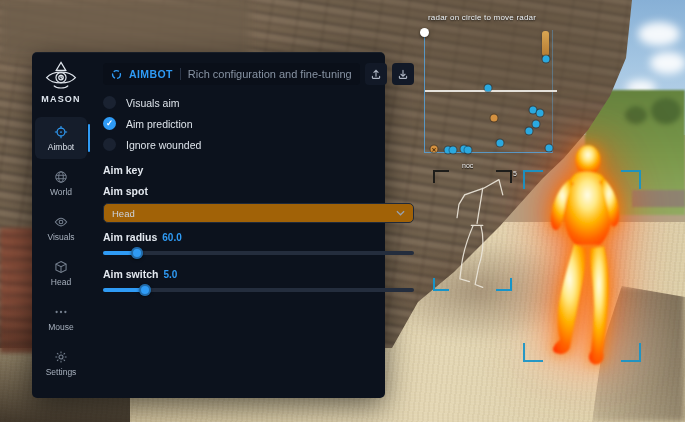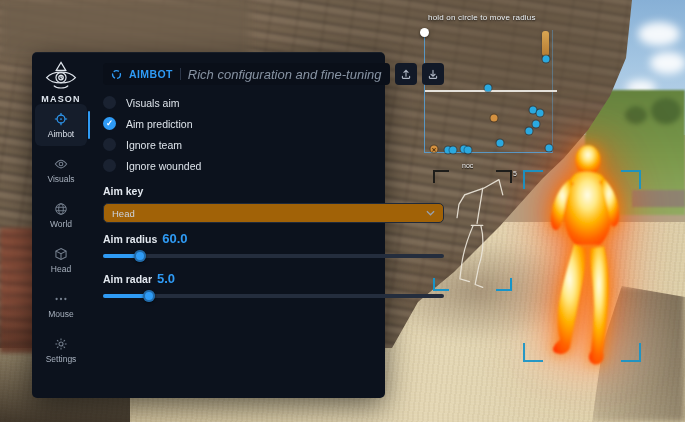--- a/index.html
+++ b/index.html
@@ -80,59 +80,59 @@
   .esp-name{position:absolute;font-size:7px;color:#ececec;text-shadow:0 1px 1px #000;}
   .player-glow{position:absolute;left:531px;top:141px;width:115px;height:240px;
     filter:drop-shadow(0 0 7px rgba(255,125,0,.95)) drop-shadow(0 0 18px rgba(255,85,0,.7))
            drop-shadow(0 0 32px rgba(255,60,0,.45));}
 
   
   .menu{left:32px;top:52px;width:353px;height:346px;background:#0c121d;border-radius:5px;
     display:flex;box-shadow:0 8px 28px rgba(0,0,0,.55);
     border-top:1px solid rgba(255,255,255,.05);}
   .side{width:58px;display:flex;flex-direction:column;align-items:center;padding-top:7px;flex-shrink:0;}
-  .brand{text-align:center;color:#e5eaf1;}
+  .brand{text-align:center;color:#e5eaf1;margin-bottom:13px;}
   .brand svg{width:36px;height:32px;display:block;margin:0 auto;}
   .brand-name{font-size:9px;font-weight:700;letter-spacing:1.2px;color:#dde4ec;margin-top:2px;}
   .nav-item{position:relative;width:52px;height:42px;border-radius:6px;display:flex;
     flex-direction:column;align-items:center;justify-content:center;gap:3px;
     color:#76808f;margin-bottom:3px;cursor:pointer;}
   .nav-item svg{width:14px;height:14px;}
   .nav-label{font-size:8.5px;color:#a7b0bd;}
   .nav-item.active{background:#151d2b;color:var(--accent);}
   .nav-item.active .nav-label{color:#d9e0e9;}
   .nav-item.active::after{content:"";position:absolute;right:-3px;top:7px;bottom:7px;width:2.5px;
     background:var(--accent);border-radius:2px;}
   .main{flex:1;padding:10px 10px 0 13px;color:#dde3ea;}
   .header-row{display:flex;align-items:center;gap:5px;margin-bottom:7px;}
   .title-bar{flex:1;height:22px;background:#0a0f19;border-radius:4px;display:flex;
     align-items:center;padding:0 8px;gap:7px;}
   .title-bar svg{width:11px;height:11px;flex-shrink:0;}
   .title{color:var(--accent);font-weight:700;font-size:10.5px;letter-spacing:.4px;}
   .tdiv{width:1px;height:12px;background:#2b3547;}
-  .subtitle{color:#8793a3;font-size:13px;white-space:nowrap;font-style:italic;}
+  .subtitle{color:#8793a3;font-size:11px;white-space:nowrap;}
   .icon-btn{width:22px;height:22px;background:#121927;border-radius:4px;display:flex;
     align-items:center;justify-content:center;color:#aeb6c4;cursor:pointer;flex-shrink:0;}
   .icon-btn svg{width:12px;height:12px;}
   .check-row{display:flex;align-items:center;gap:10px;height:21px;cursor:pointer;}
   .box{width:13px;height:13px;border-radius:7px;background:#1a2231;flex-shrink:0;
     display:flex;align-items:center;justify-content:center;}
   .box.checked{background:var(--accent);}
   .box.checked::after{content:"✓";color:#fff;font-size:8.5px;font-weight:700;line-height:1;}
   .check-label{font-size:10.5px;font-weight:500;color:#dde3ea;}
   .field-label{font-size:10.5px;font-weight:600;color:#e3e8ef;margin:9px 0 6px;}
   .key-btn{height:20px;background:#121927;border:1px solid #202a3a;border-radius:5px;
     color:#c2c9d4;font-size:9.5px;display:flex;align-items:center;justify-content:center;cursor:pointer;}
   .select{height:20px;background:#a16207;border:1px solid #202a3a;border-radius:5px;
     color:#ccd3dd;font-size:9.5px;display:flex;align-items:center;justify-content:space-between;
     padding:0 8px;cursor:pointer;}
   .select svg{width:9px;height:6px;}
   .slider-title-row{display:flex;align-items:center;margin:8px 0 2px;}
   .slider-title{font-size:10.5px;font-weight:600;color:#e3e8ef;}
-  .slider-value{font-size:13px;font-weight:600;color:var(--accent);margin-left:5px;}
+  .slider-value{font-size:10px;font-weight:600;color:var(--accent);margin-left:5px;}
   .slider{position:relative;height:15px;cursor:pointer;}
   .track{position:absolute;left:0;right:0;top:6px;height:3.5px;background:#242d3d;border-radius:2px;}
   .fill{position:absolute;left:0;top:6px;height:3.5px;background:var(--accent);border-radius:2px;}
   .thumb{position:absolute;top:1.5px;width:12px;height:12px;border-radius:50%;
     background:var(--accent);transform:translateX(-50%);
     box-shadow:inset 0 0 0 2px rgba(12,18,29,.35),0 1px 3px rgba(0,0,0,.5);}
 </style>
 </head>
 <body>
 
@@ -195,21 +195,21 @@
     <span class="corner c-bl"></span>
     <span class="corner c-br"></span>
   </div>
   <span class="esp-name" style="left:462px;top:162px;">noc</span>
   <span class="esp-name" style="left:513px;top:170px;">5</span>
   <svg style="position:absolute;left:448px;top:172px;width:60px;height:122px;" viewBox="0 0 60 128">
     <path d="M10 34 L16 24 L36 17 L52 8 M52 8 L56 24 M10 34 L8 48 M35 17 C33 30 31 42 29 54 M23 56 L35 56 M25 56 C19 70 15 82 13 96 L11 112 L21 115 M33 56 C37 72 35 86 31 98 L27 118 L35 121" stroke="#ece6da" stroke-width="1.3" fill="none" stroke-linecap="round" opacity=".92"></path>
   </svg>
 
   <div class="layer radar">
-    <span class="radar-hint">hold on circle to move radius</span>
+    <span class="radar-hint">radar on circle to move radar</span>
     <span class="radar-grab"></span>
     <span class="radar-hline"></span>
     <span class="radar-bar"></span>
     <div>
         <span class="dot blue" style="left: 63px; top: 58px;"></span>
         <span class="dot orange" style="left: 69px; top: 88px;"></span>
         <span class="dot blue" style="left: 108px; top: 80px;"></span>
         <span class="dot blue" style="left: 115px; top: 83px;"></span>
         <span class="dot blue" style="left: 111px; top: 94px;"></span>
         <span class="dot blue" style="left: 104px; top: 101px;"></span>
@@ -240,33 +240,33 @@
 
       <div class="nav-item active">
         <svg viewBox="0 0 16 16" fill="none" stroke="currentColor" stroke-width="1.3">
           <circle cx="8" cy="8" r="4.5"></circle>
             <path d="M8 1v2.6M8 12.4V15M1 8h2.6M12.4 8H15"></path>
             <circle cx="8" cy="8" r="1" fill="currentColor" stroke="none"></circle>
         </svg>
         <span class="nav-label">Aimbot</span>
       </div>
       <div class="nav-item">
-        <svg viewBox="0 0 16 16" fill="none" stroke="currentColor" stroke-width="1.2">
-          <path d="M1.5 8C4 4.8 6 3.6 8 3.6S12 4.8 14.5 8C12 11.2 10 12.4 8 12.4S4 11.2 1.5 8Z"></path>
-            <circle cx="8" cy="8" r="2.1"></circle>
-        </svg>
-        <span class="nav-label">Visuals</span>
-      </div>
-      <div class="nav-item">
         <svg viewBox="0 0 16 16" fill="none" stroke="currentColor" stroke-width="1.1">
           <circle cx="8" cy="8" r="6"></circle>
             <ellipse cx="8" cy="8" rx="2.6" ry="6"></ellipse>
             <path d="M2.2 6h11.6M2.2 10h11.6"></path>
         </svg>
         <span class="nav-label">World</span>
+      </div>
+      <div class="nav-item">
+        <svg viewBox="0 0 16 16" fill="none" stroke="currentColor" stroke-width="1.2">
+          <path d="M1.5 8C4 4.8 6 3.6 8 3.6S12 4.8 14.5 8C12 11.2 10 12.4 8 12.4S4 11.2 1.5 8Z"></path>
+            <circle cx="8" cy="8" r="2.1"></circle>
+        </svg>
+        <span class="nav-label">Visuals</span>
       </div>
       <div class="nav-item">
         <svg viewBox="0 0 16 16" fill="none" stroke="currentColor" stroke-width="1.2">
           <path d="M8 1.8L13.8 4.7v6.6L8 14.2L2.2 11.3V4.7z"></path>
             <path d="M2.2 4.7L8 7.6l5.8-2.9M8 7.6v6.6"></path>
         </svg>
         <span class="nav-label">Head</span>
       </div>
       <div class="nav-item">
         <svg viewBox="0 0 16 16" fill="currentColor">
@@ -312,48 +312,45 @@
       <div class="check-row">
         <span class="box"></span>
         <span class="check-label">Visuals aim</span>
       </div>
       <div class="check-row">
         <span class="box checked"></span>
         <span class="check-label">Aim prediction</span>
       </div>
       <div class="check-row">
         <span class="box"></span>
-        <span class="check-label">Ignore team</span>
-      </div>
-      <div class="check-row">
-        <span class="box"></span>
         <span class="check-label">Ignore wounded</span>
       </div>
 
       <div class="field-label">Aim key</div>
 
+      <div class="field-label">Aim spot</div>
       <div class="select">
         <span>Head</span>
         <svg viewBox="0 0 10 6" fill="none" stroke="#97a1b0" stroke-width="1.4">
             <path d="M1 1l4 4 4-4"></path>
           </svg>
       </div>
 
       <div class="slider-title-row">
         <span class="slider-title">Aim radius</span>
         <span class="slider-value">60.0</span>
       </div>
       <div class="slider">
         <span class="track"></span>
         <span class="fill" style="width: 11%;"></span>
         <span class="thumb" style="left: 11%;"></span>
       </div>
 
       <div class="slider-title-row">
-        <span class="slider-title">Aim radar</span>
+        <span class="slider-title">Aim switch</span>
         <span class="slider-value">5.0</span>
       </div>
       <div class="slider">
         <span class="track"></span>
         <span class="fill" style="width: 13.5%;"></span>
         <span class="thumb" style="left: 13.5%;"></span>
       </div>
     </div>
   </div>
 </div>

